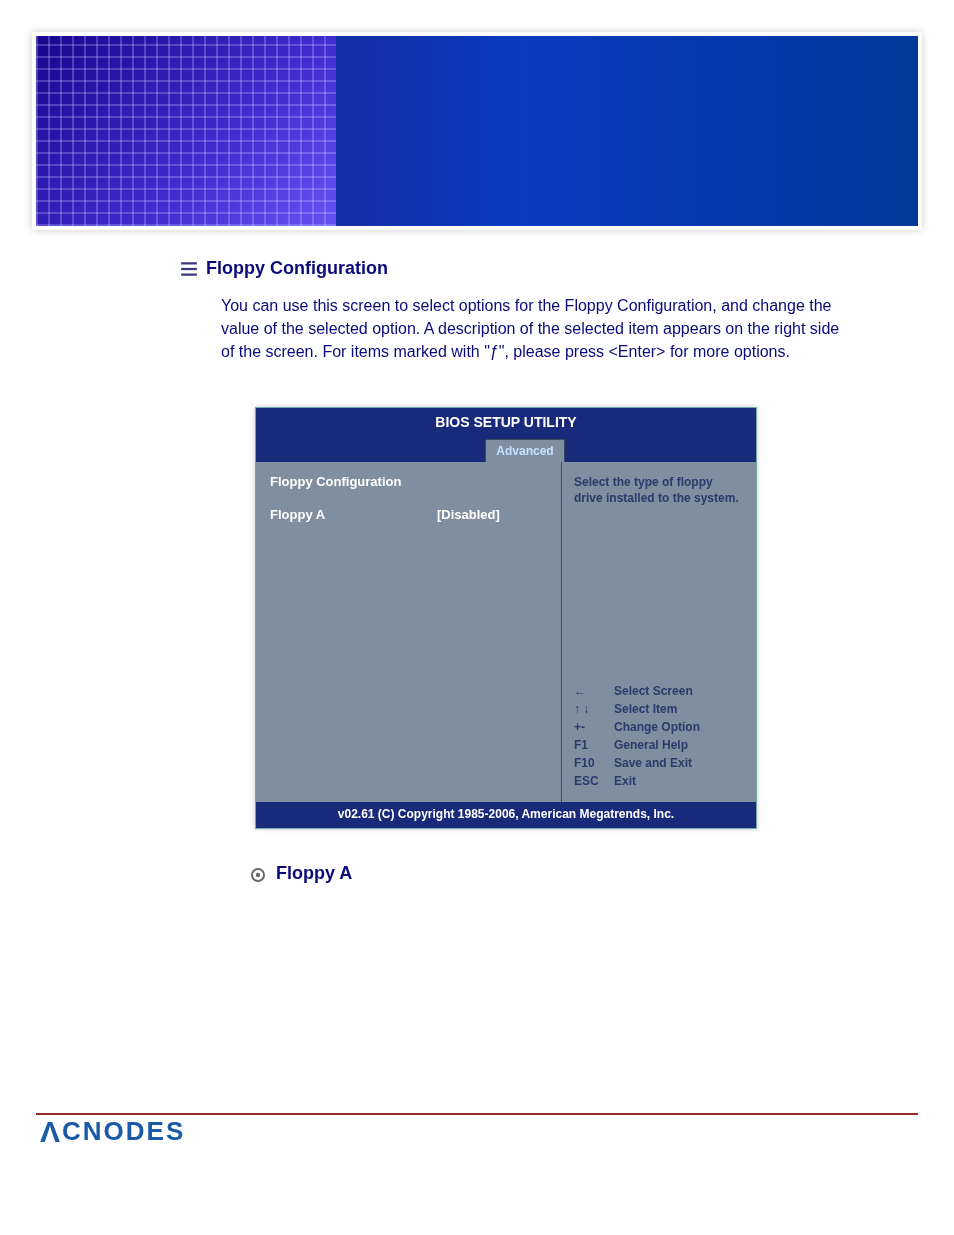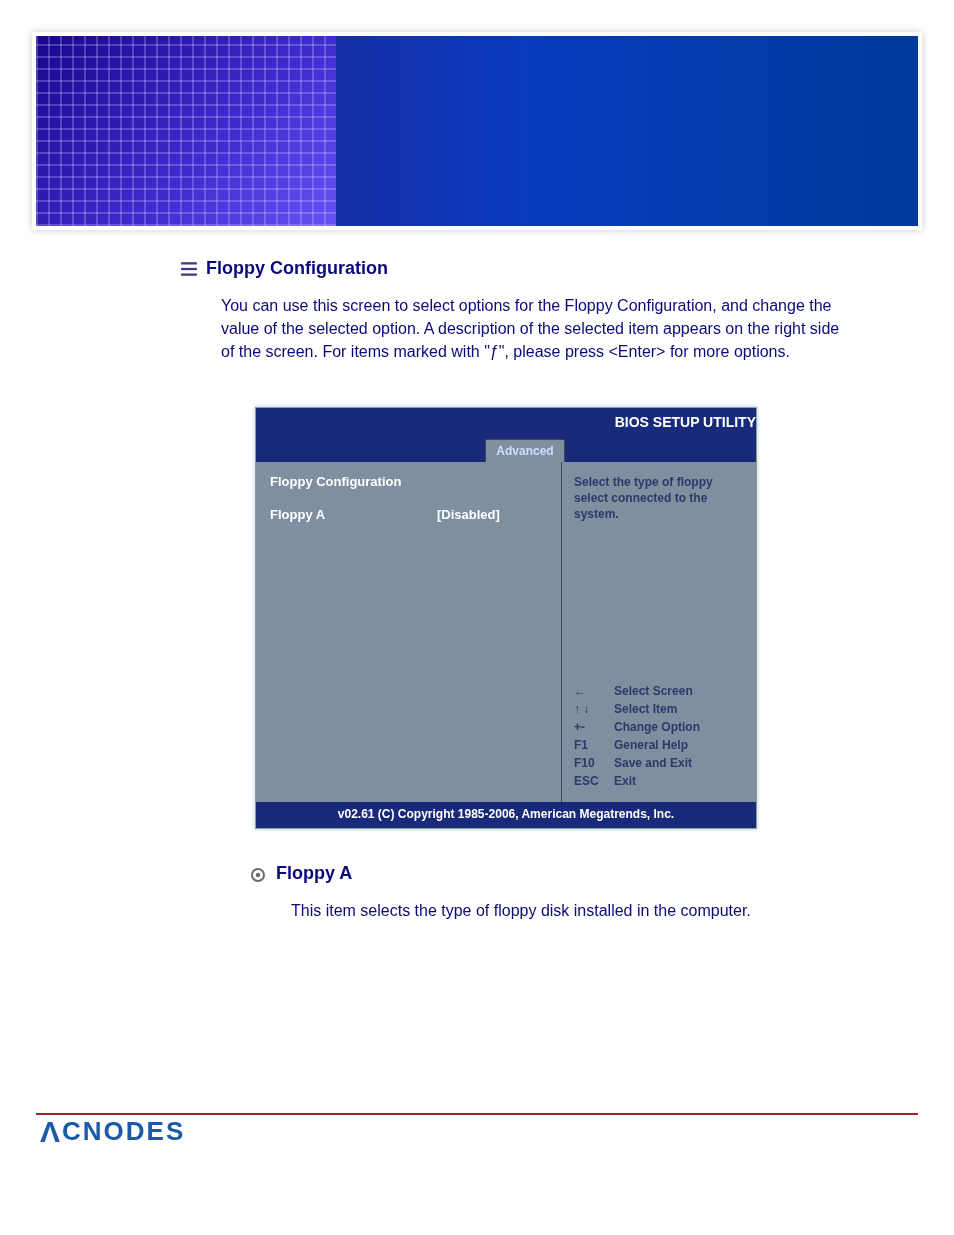--- a/index.html
+++ b/index.html
@@ -73,21 +73,21 @@
     width: 500px;
     margin: 28px 0 10px 195px;
     border: 1px solid #7aa;
     box-shadow: 0 0 4px rgba(0,0,0,.25);
   }
   .bios-title {
     background: #1a2a7a;
     color: #fff;
     font-weight: bold;
     font-size: 14px;
-    text-align: right;
+    text-align: center;
     padding: 6px 0;
   }
   .bios-menu {
     background: #1a2a7a;
     padding: 0 0 0 38px;
     height: 26px;
     display: flex;
     align-items: flex-end;
     justify-content: center;
   }
@@ -190,21 +190,21 @@
     </div>
     <div class="bios-body">
       <div class="bios-left">
         <div class="heading">Floppy Configuration</div>
         <div class="bios-row">
           <span class="label">Floppy A</span>
           <span class="value">[Disabled]</span>
         </div>
       </div>
       <div class="bios-right">
-        <div class="help-text">Select the type of floppy select connected to the system.</div>
+        <div class="help-text">Select the type of floppy drive installed to the system.</div>
         <div class="keys">
           <div class="row">
               <span class="k">←</span>
               <span>Select Screen</span>
             </div>
           <div class="row">
               <span class="k">↑ ↓</span>
               <span>Select Item</span>
             </div>
           <div class="row">
@@ -231,21 +231,20 @@
 
   <div class="section" style="margin-top:34px">
     <span class="circle-icon">
       <svg viewBox="0 0 16 16">
           <circle cx="8" cy="8" r="6" fill="none" stroke="currentColor" stroke-width="2"></circle>
           <circle cx="8" cy="8" r="2.2" fill="currentColor"></circle>
         </svg>
     </span>
     <div class="sec-body">
       <h3 class="title2">Floppy A</h3>
-      <p class="desc">This item selects the type of floppy disk installed in the computer.</p>
     </div>
   </div>
 
 </div>
 
 <div class="hr"></div>
 <div class="brand">
   <span class="lambda">Λ</span><span>CNODES</span>
 </div>
 

